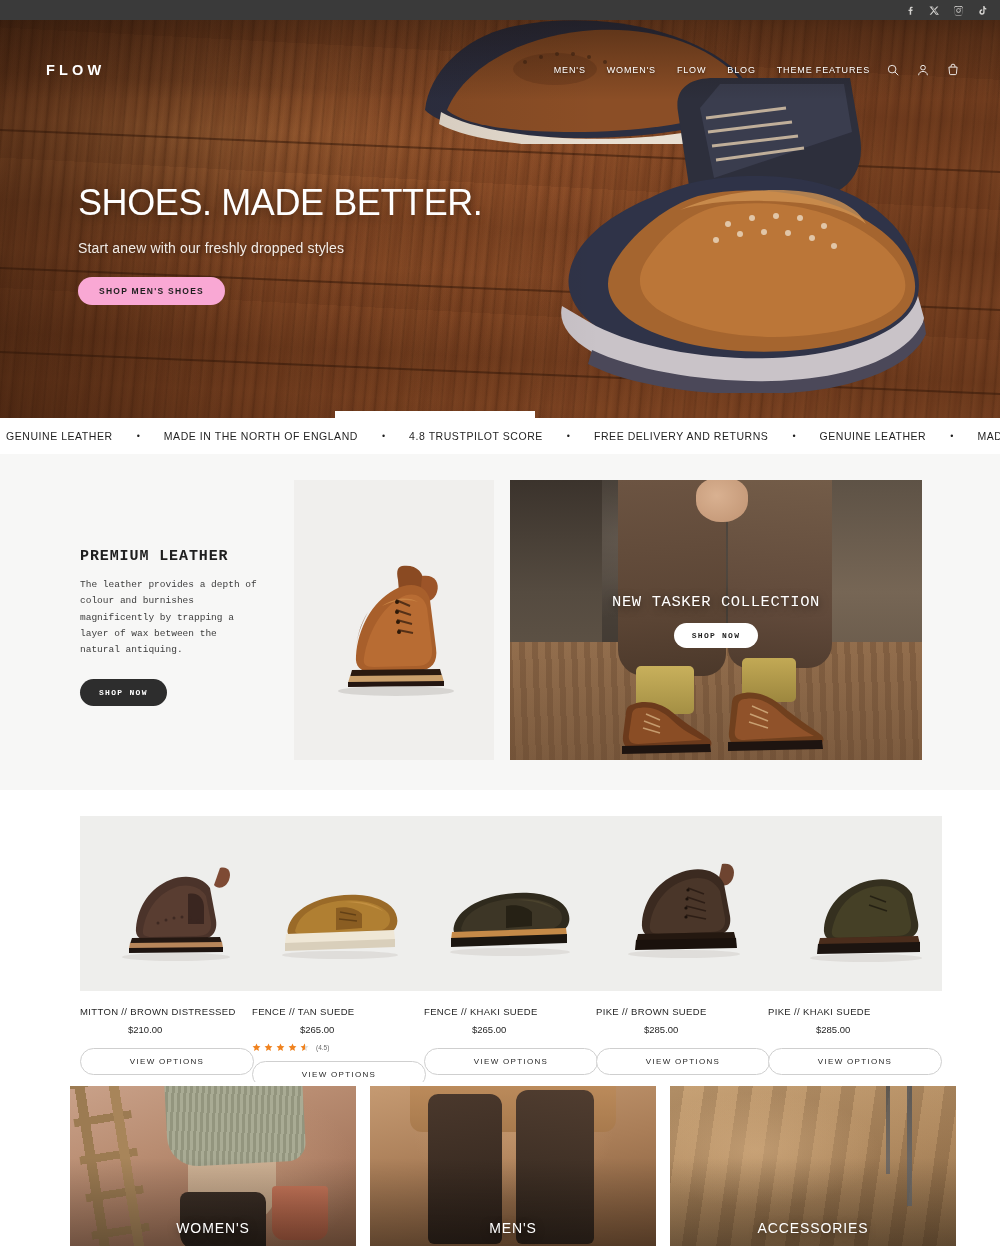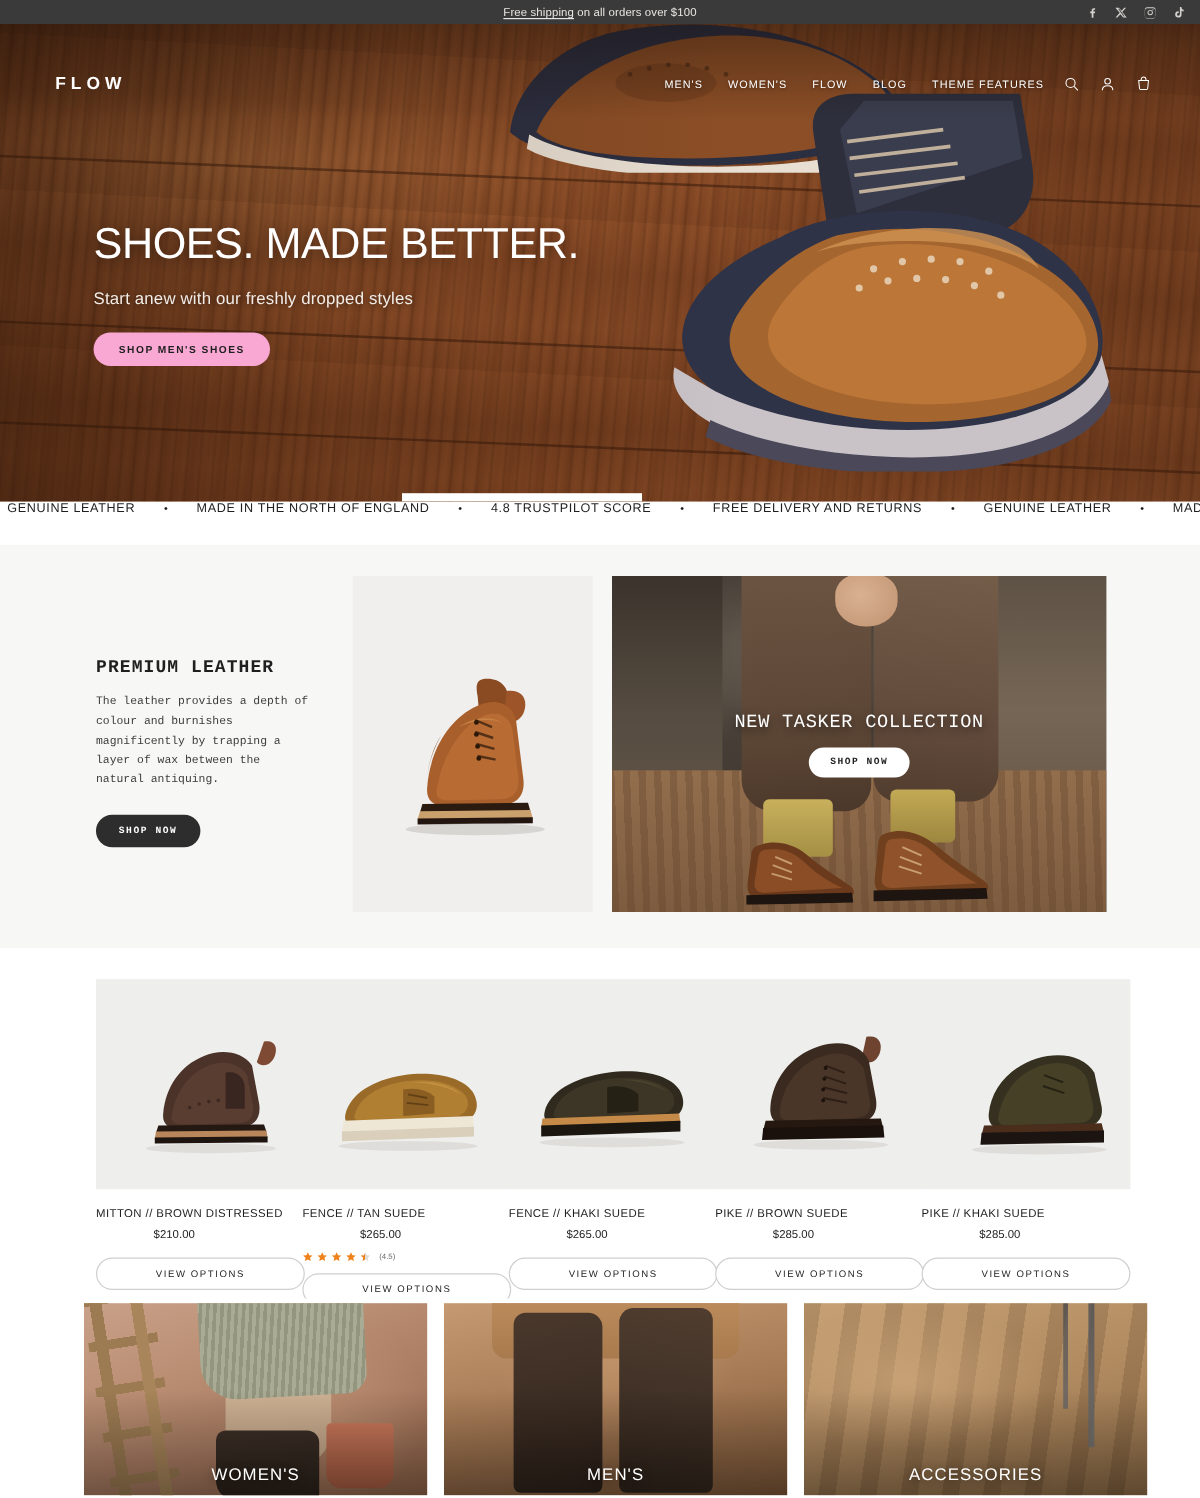--- a/index.html
+++ b/index.html
@@ -96,21 +96,21 @@
     font-size:8.5px; font-weight:700; letter-spacing:1.25px;
     font-family:inherit; cursor:pointer;
   }
   .hero-slider {
     position:absolute; left:335px; bottom:0; width:200px; height:7px;
     background:#fff; z-index:6;
   }
 
   
   .marquee {
-    height:36px; background:#fff; display:flex; align-items:flex-start;
+    height:36px; background:#fff; display:flex; align-items:center;
     overflow:hidden; white-space:nowrap; border-bottom:1px solid #fff;
   }
   .marquee-inner { display:flex; align-items:center; gap:0; padding-left:6px; }
   .marquee-item {
     font-size:10.5px; letter-spacing:.55px; color:#1f1f1f;
     font-weight:400;
   }
   .marquee-dot { color:#1f1f1f; font-size:9px; padding:0 24px; }
 
   
@@ -286,21 +286,20 @@
   }
   .paintdrip2 {
     position:absolute; right:66px; top:0; width:4px; height:88px;
     background:linear-gradient(180deg,#3f444a,#5e6269); opacity:.7;
   }
 </style>
 </head>
 <body>
 
 <div class="announce">
-  <div class="announce-text"><u>Free shipping</u><span> on all orders over $100</span></div>
   <div class="socials">
     <span>
         <svg viewBox="0 0 24 24">
           <path d="M13.5 21v-8h2.7l.4-3h-3.1V8.2c0-.9.3-1.5 1.5-1.5h1.6V4.1c-.3 0-1.3-.1-2.4-.1-2.3 0-3.9 1.4-3.9 4v2.2H7.6v3h2.7v8h3.2z"></path>
         </svg>
       </span>
     <span>
         <svg viewBox="0 0 24 24">
           <path d="M17.3 3h3.2l-7 8 8.2 10h-6.4l-5-6.1-5.7 6.1H1.4l7.5-8.6L1 3h6.6l4.5 5.6L17.3 3zm-1.1 16.1h1.8L7.9 4.8H6l10.2 14.3z"></path>
         </svg>

